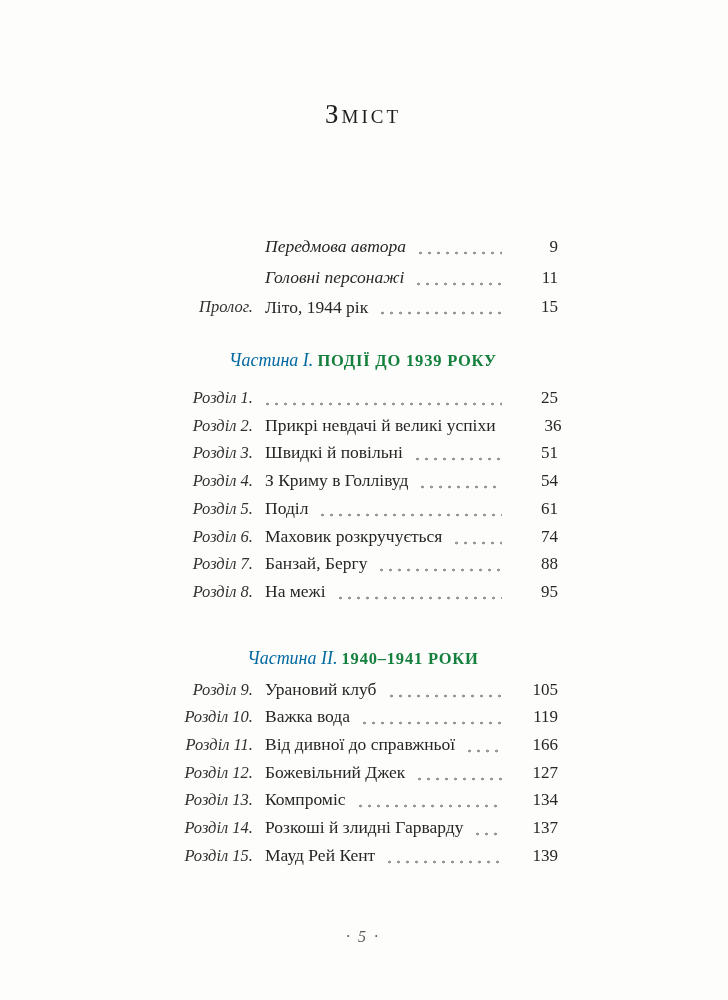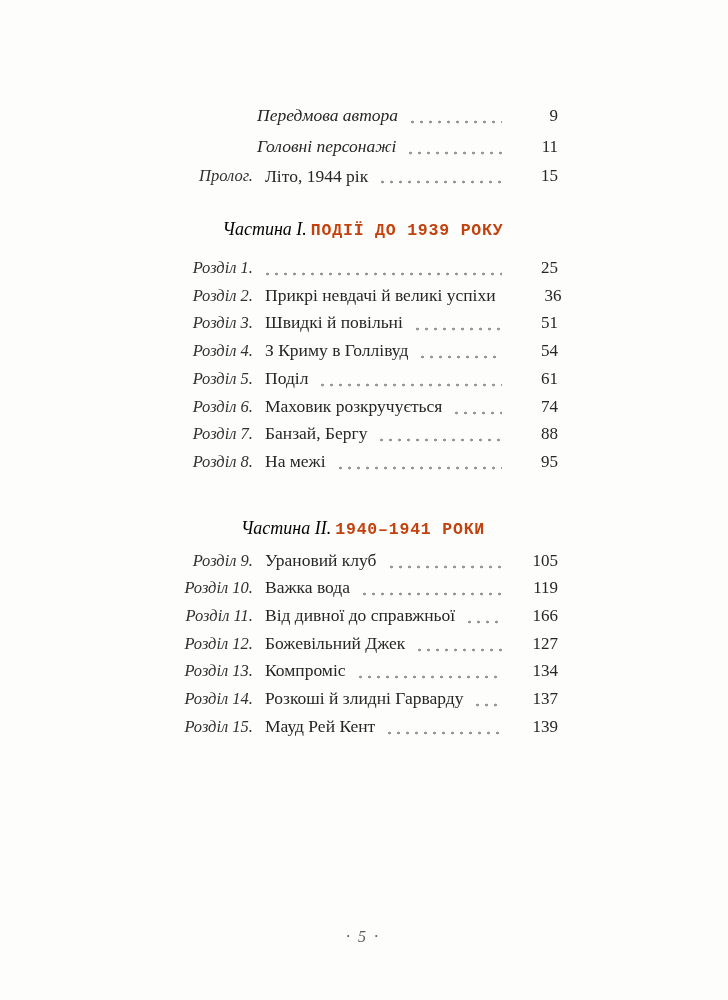--- a/index.html
+++ b/index.html
@@ -56,21 +56,21 @@
     white-space: nowrap;
     color: #303030;
   }
   .toc-title {
     flex: none;
     margin-left: 12px;
     white-space: nowrap;
     color: #262626;
   }
   .fm-list .toc-title {
-    margin-left: 4px;
+    margin-left: 12px;
     font-style: italic;
   }
   .leader {
     flex: 1;
     margin: 0 12px 0 10px;
     background-image: radial-gradient(circle, #989898 1.2px, transparent 1.7px);
     background-size: 9px 4px;
     background-repeat: repeat-x;
   }
   .fm-list .leader  { background-position: 0 20px; }
@@ -90,47 +90,47 @@
     margin-bottom: 9px;
     white-space: nowrap;
   }
   .part-heading.second {
     margin-top: 38px;
     margin-bottom: 3px;
   }
   .part-label {
     font-style: italic;
     font-size: 18px;
-    color: #000000;
+    color: #0369a1;
   }
   .part-title {
     font-weight: bold;
     font-size: 16.5px;
     letter-spacing: 0.8px;
-    color: #c2410c;
-    font-family: Liberation Mono, monospace;
+    color: #15803d;
   }
   .folio {
     position: absolute;
     left: 168px;
     width: 390px;
     top: 928px;
     text-align: center;
     font-style: italic;
     font-size: 16px;
     letter-spacing: 2px;
     color: #5a5a5a;
   }
 </style>
 </head>
 <body>
 
 <div class="page">
   <div class="content">
 
+    <div class="book-title">Зміст</div>
 
     <div class="fm-list">
 
         <div class="toc-row">
           <span class="toc-label"></span>
           <span class="toc-title">Передмова автора</span>
           <span class="leader"></span>
           <span class="toc-pagenum">9</span>
         </div>
 

